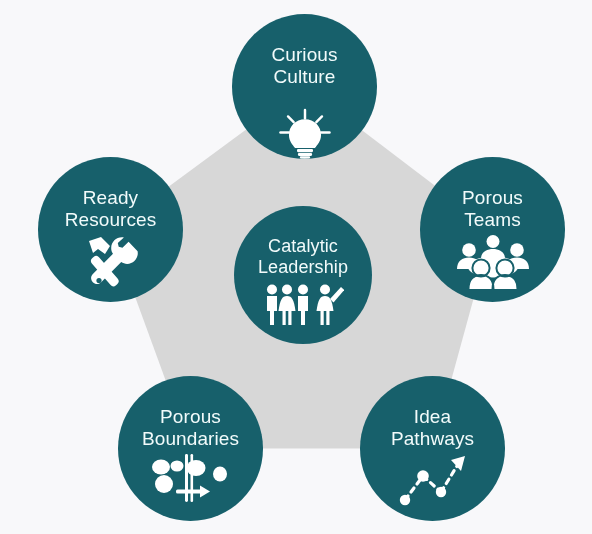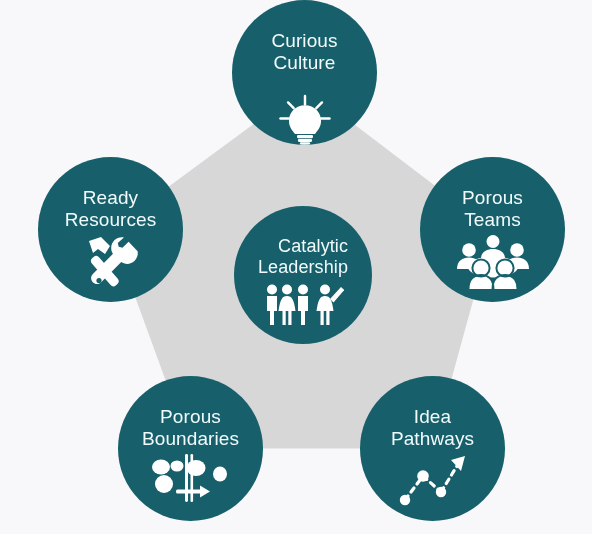--- a/index.html
+++ b/index.html
@@ -58,25 +58,25 @@
   }
   .node-outer .node-label { font-size: 19px; }
   .node-outer .node-icon { margin-top: 4px; }
 
   
   .node-center {
     width: 138px;
     height: 138px;
     padding-top: 30px;
   }
-  .node-center .node-label { font-size: 18px; text-align: right; }
+  .node-center .node-label { font-size: 18px; }
   .node-center .node-icon { margin-top: 6px; }
 
   
-  #node-curious-culture  { left: 232px; top: 0; gap: 16px; }
+  #node-curious-culture  { left: 232px; top: 14px; gap: 16px; }
   #node-ready-resources  { left: 38px;  top: 157px; }
   #node-diverse-teams    { left: 420px; top: 157px; }
   #node-porous-boundaries{ left: 118px; top: 376px; }
   #node-idea-pathways    { left: 360px; top: 376px; }
   #node-catalytic-leadership { left: 234px; top: 206px; }
 </style>
 </head>
 <body>
 
 <div id="diagram-root">

